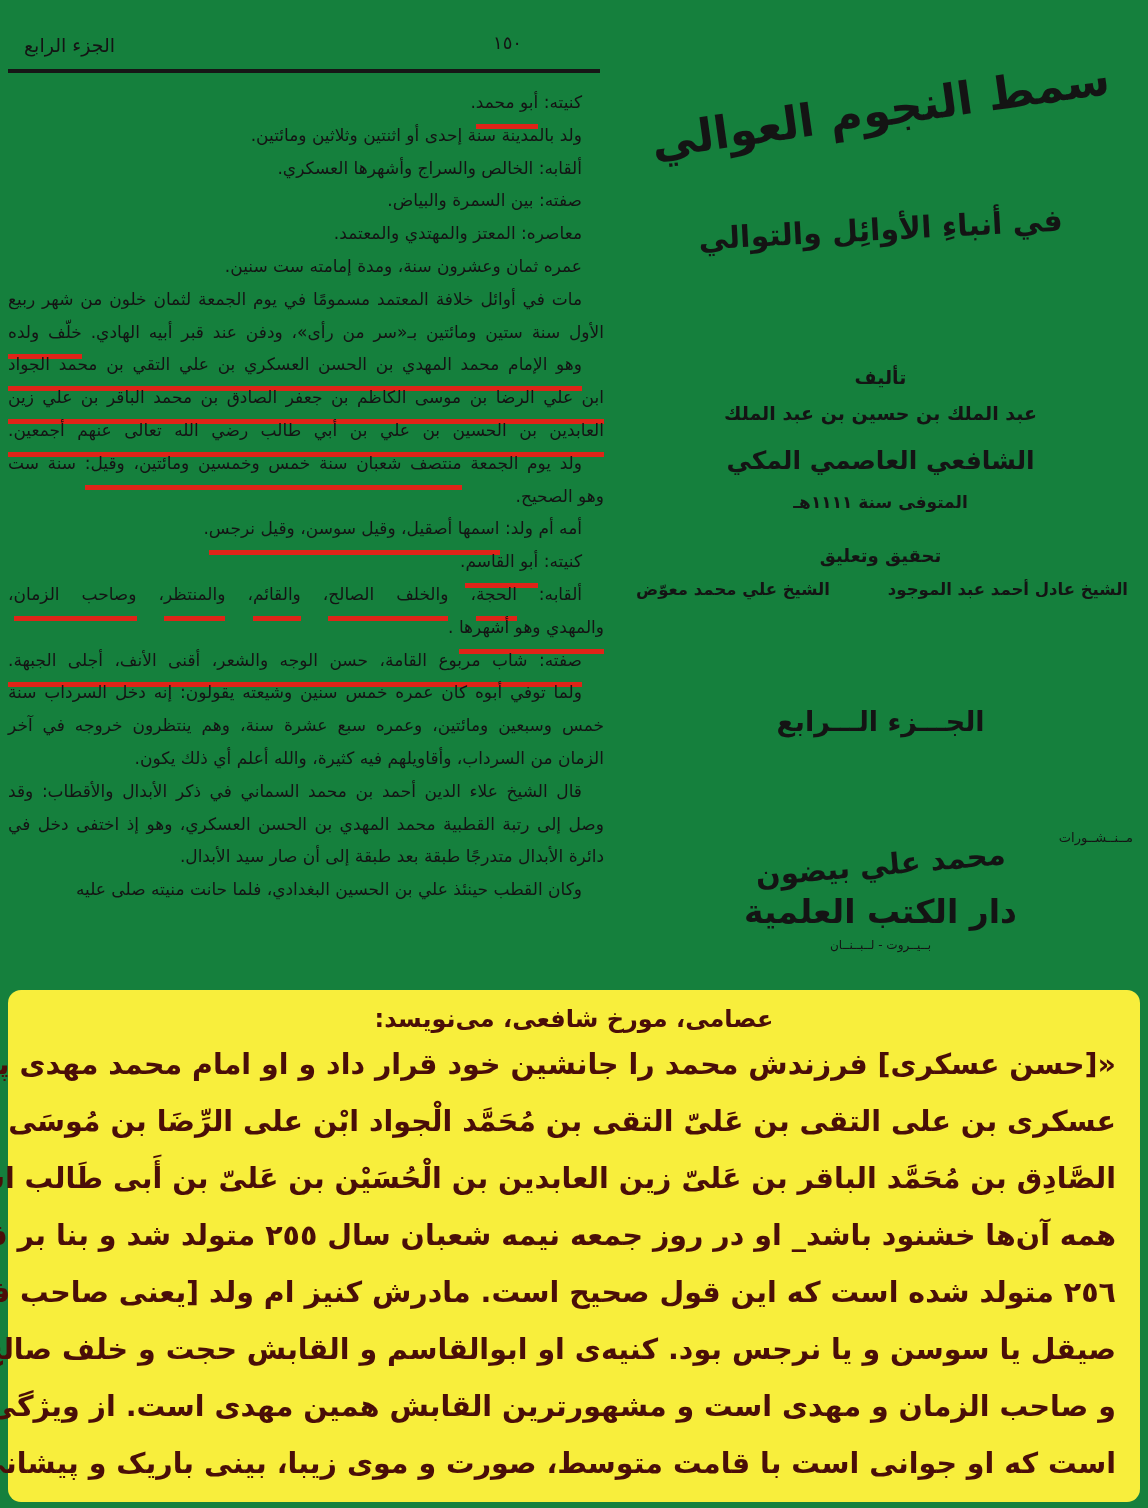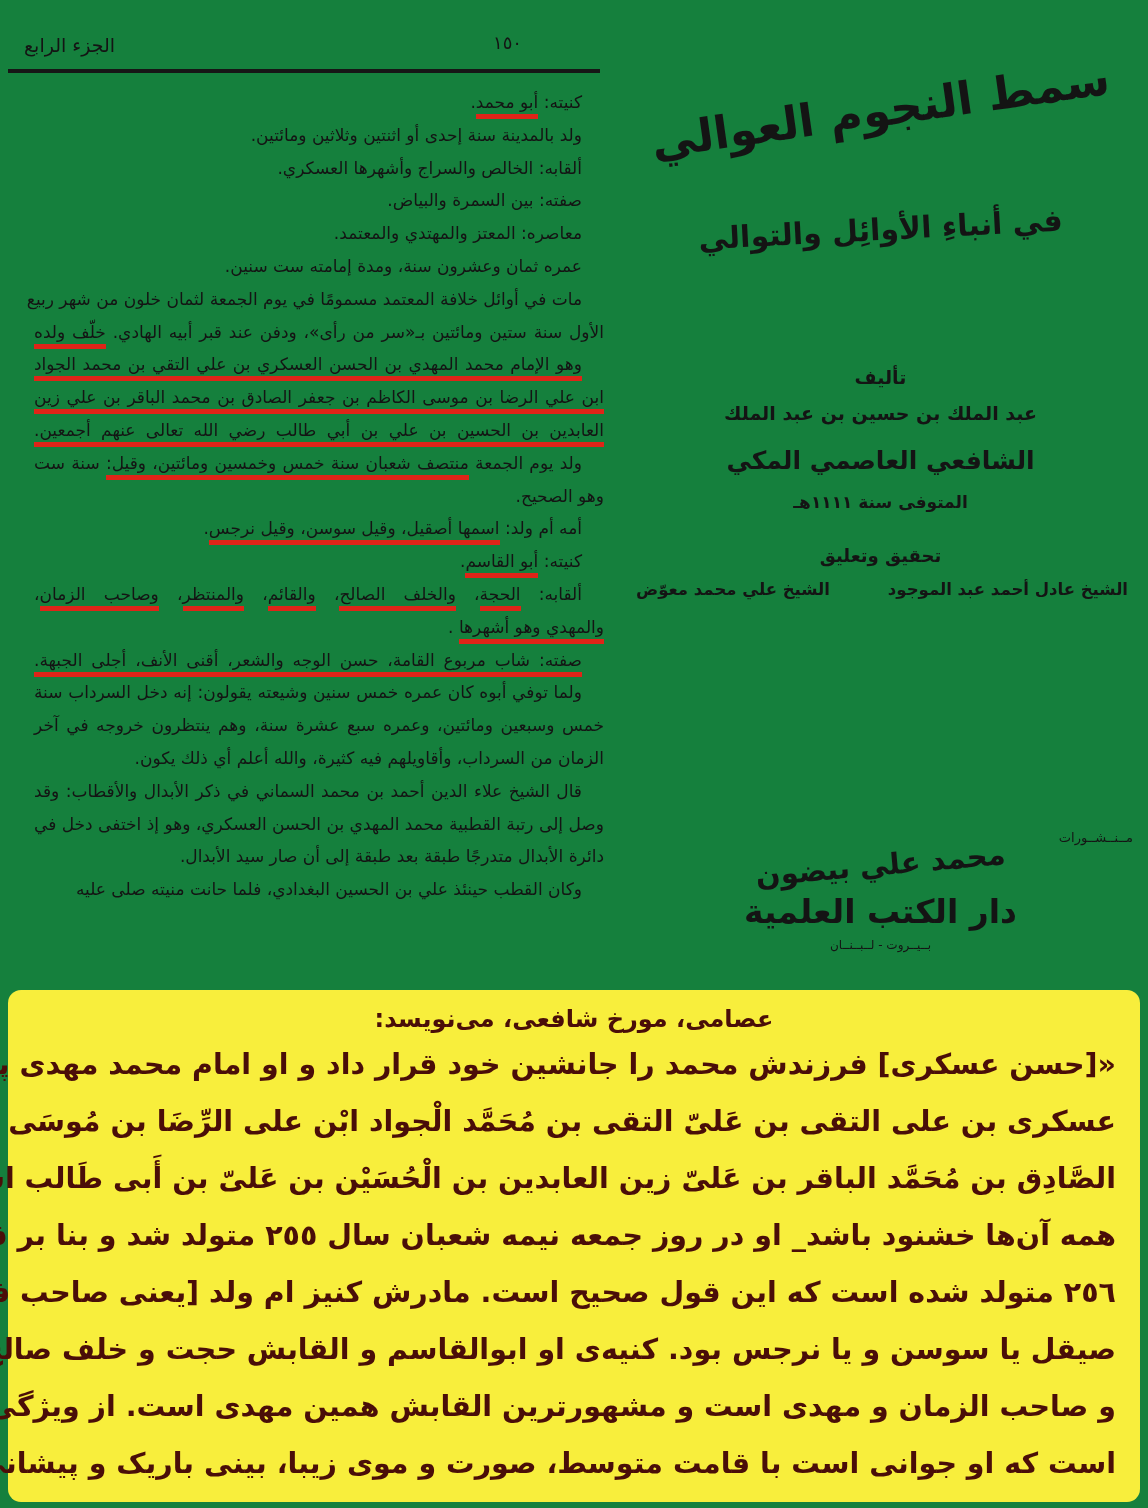--- a/index.html
+++ b/index.html
@@ -15,23 +15,23 @@
     font-family:"DejaVu Sans",sans-serif;direction:rtl;overflow:hidden;color:var(--ink);
   }
   .abs{position:absolute;}
 
   
   .vol-label{left:24px;top:34px;font-size:19px;}
   .page-num{left:493px;top:32px;font-size:18px;letter-spacing:1px;}
   .header-rule{left:8px;top:69px;width:592px;height:4px;border-top:3px solid #161616;border-bottom:1px solid #161616;}
   .body-lines{left:8px;top:86px;width:596px;}
   .bline{font-size:17px;line-height:32.8px;height:32.8px;text-align:right;white-space:nowrap;overflow:visible;}
-  .bline.just{text-align:justify;text-align-last:justify;margin-left:26px;}
+  .bline.just{text-align:justify;text-align-last:justify;}
   .bline.ind{padding-right:22px;}
-  .redu{border-bottom:5px solid var(--red);padding-bottom:2px;}
+  .redu{border-bottom:5px solid var(--red);padding-bottom:12px;}
 
   
   .rc{left:628px;width:505px;text-align:center;}
   .title1{top:84px;font-size:45px;font-weight:bold;transform:rotate(-8deg);letter-spacing:-1px;}
   .title2{top:212px;font-size:30px;font-weight:bold;transform:rotate(-3deg);}
   .byline{top:366px;font-size:19px;font-weight:bold;}
   .author1{top:402px;font-size:19px;font-weight:bold;}
   .author2{top:446px;font-size:25px;font-weight:bold;}
   .death{top:492px;font-size:17px;font-weight:bold;}
   .editlabel{top:545px;font-size:18px;font-weight:bold;}
@@ -94,20 +94,21 @@
   <div class="abs rc title2">في أنباءِ الأوائِل والتوالي</div>
   <div class="abs rc byline">تأليف</div>
   <div class="abs rc author1">عبد الملك بن حسين بن عبد الملك</div>
   <div class="abs rc author2">الشافعي العاصمي المكي</div>
   <div class="abs rc death">المتوفى سنة ١١١١هـ</div>
   <div class="abs rc editlabel">تحقيق وتعليق</div>
   <div class="abs editors">
     <span>الشيخ عادل أحمد عبد الموجود</span>
     <span>الشيخ علي محمد معوّض</span>
   </div>
+  <div class="abs rc volpart">الجـــزء الـــرابع</div>
   <div class="abs rc pubtag">مــنــشــورات</div>
   <div class="abs rc pubperson">محمد علي بيضون</div>
   <div class="abs rc pubhouse">دار الكتب العلمية</div>
   <div class="abs rc pubcity">بــيــروت - لــبــنــان</div>
 
   <div class="abs note">
     <div class="note-header">عصامی، مورخ شافعی، می‌نویسد:</div>
     <div class="note-body">
         <div class="nline j">«[حسن عسکری] فرزندش محمد را جانشین خود قرار داد و او امام محمد مهدی پسر حسن</div>
         <div class="nline j">عسکری بن علی التقی بن عَلیّ التقی بن مُحَمَّد الْجواد ابْن علی الرِّضَا بن مُوسَى الکاظم بن جَعْفَر</div>

